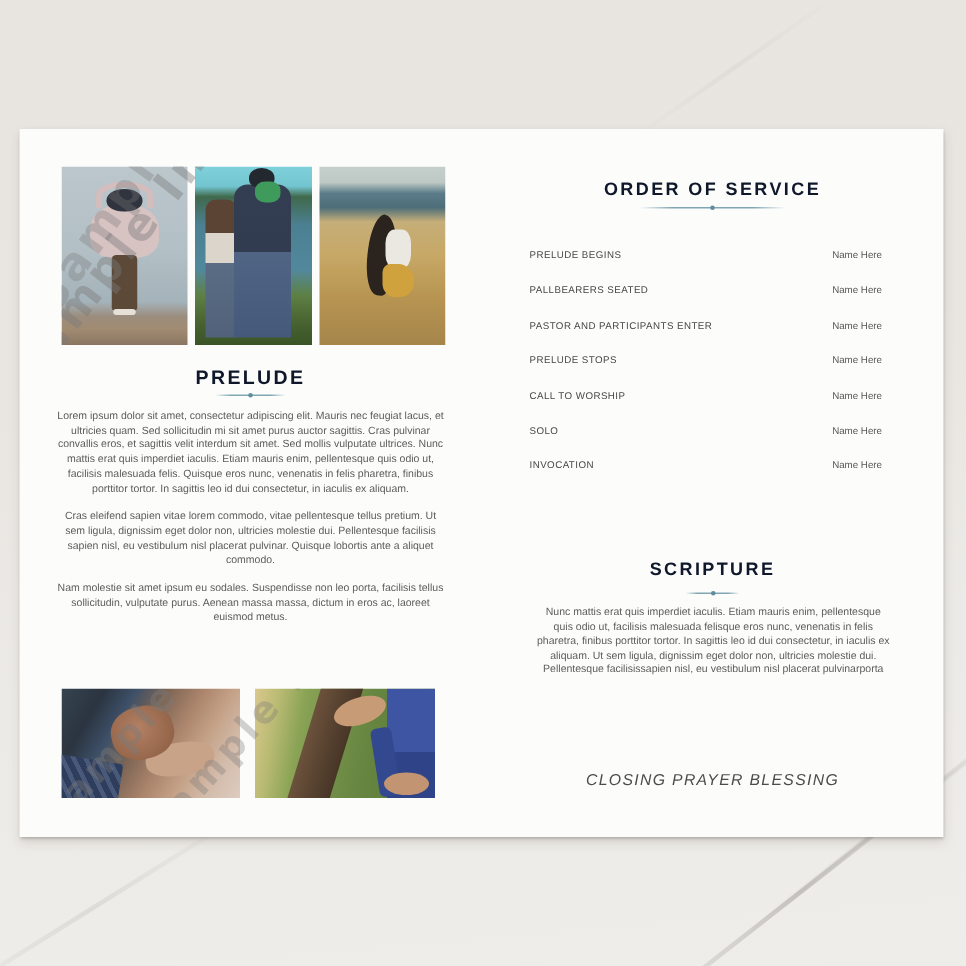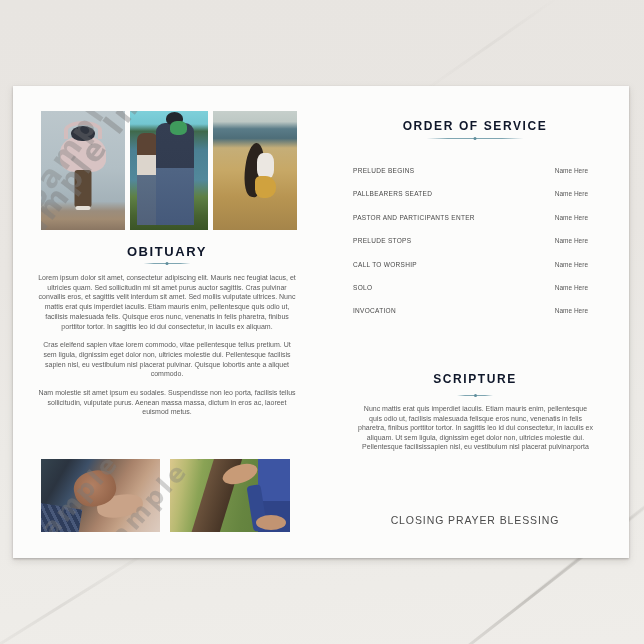--- a/index.html
+++ b/index.html
@@ -100,21 +100,21 @@
   .obit-text { left:24px; top:187px; width:260px; }
   .obit-text p { margin-bottom:9px; }
   .scr-text { left:37px; top:318px; width:235px; line-height:9.5px; }
 
   .service-list { position:absolute; left:32px; right:41px; top:81px; }
   .service-row { display:flex; justify-content:space-between; align-items:baseline; height:23.4px; }
   .service-label { font-size:6.5px; letter-spacing:0.3px; color:#484848; }
   .service-value { font-size:6.5px; color:#585858; }
 
   .closing-line { position:absolute; width:100%; top:428px; text-align:center;
-    font-size:10.5px; letter-spacing:0.9px; color:#4b4b4b; }
+    font-size:10.5px; letter-spacing:0.9px; color:#4b4b4b;font-style:italic; }
 </style>
 </head>
 <body>
 
 <div class="scene">
   <div class="vein v1"></div>
   <div class="vein v2"></div>
   <div class="vein v3"></div>
   <div class="vein v4"></div>
 
@@ -137,21 +137,21 @@
         </div>
         <div class="photo ph3">
           <div class="hair"></div>
           <div class="blouse"></div>
           <div class="skirt"></div>
         </div>
         <span class="wm wm-top1">Sample Image</span>
         <span class="wm wm-top2">Sample Image</span>
       </div>
 
-      <div class="section-title obit-title">OBITUARY</div>
+      <div class="section-title obit-title">PRELUDE</div>
       <div class="divider obit-div"></div>
 
       <div class="body-text obit-text">
         <p>Lorem ipsum dolor sit amet, consectetur adipiscing elit. Mauris nec feugiat lacus, et ultricies quam. Sed sollicitudin mi sit amet purus auctor sagittis. Cras pulvinar convallis eros, et sagittis velit interdum sit amet. Sed mollis vulputate ultrices. Nunc mattis erat quis imperdiet iaculis. Etiam mauris enim, pellentesque quis odio ut, facilisis malesuada felis. Quisque eros nunc, venenatis in felis pharetra, finibus porttitor tortor. In sagittis leo id dui consectetur, in iaculis ex aliquam.</p>
         <p>Cras eleifend sapien vitae lorem commodo, vitae pellentesque tellus pretium. Ut sem ligula, dignissim eget dolor non, ultricies molestie dui. Pellentesque facilisis sapien nisl, eu vestibulum nisl placerat pulvinar. Quisque lobortis ante a aliquet commodo.</p>
         <p>Nam molestie sit amet ipsum eu sodales. Suspendisse non leo porta, facilisis tellus sollicitudin, vulputate purus. Aenean massa massa, dictum in eros ac, laoreet euismod metus.</p>
       </div>
 
       <div class="photo-row row-bottom">
         <div class="photo ph4">

